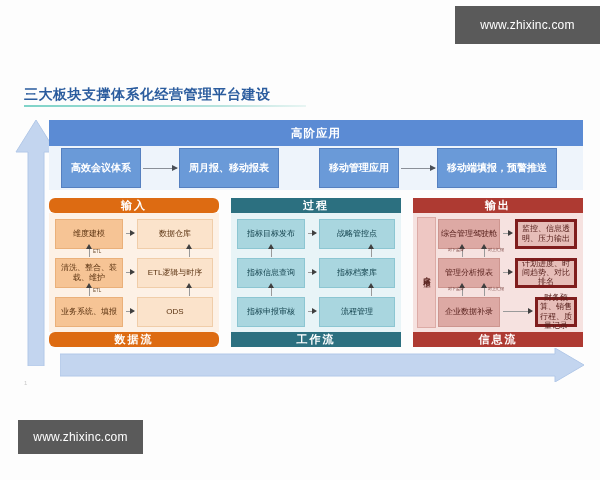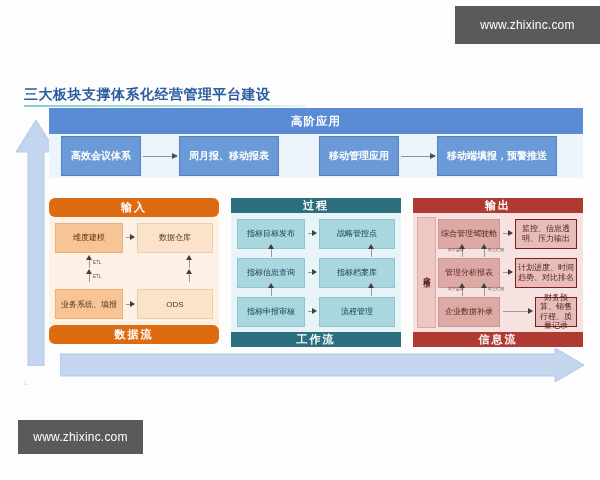--- a/index.html
+++ b/index.html
@@ -22,21 +22,21 @@
     background:linear-gradient(90deg,#7fd3c8 0%,#b8e3de 70%,#e8f5f3 100%);
   }
 
   
   .up-arrow{position:absolute;left:14px;top:118px;width:44px;height:248px;}
   
   .right-arrow{position:absolute;left:60px;top:348px;width:525px;height:34px;}
 
   
   .app-block{
-    position:absolute;left:49px;top:108px;width:534px;height:70px;
+    position:absolute;left:49px;top:120px;width:534px;height:70px;
     background:#eef4fb;
   }
   .app-head{
     height:26px;background:#5b8bd4;color:#ffffff;
     display:flex;align-items:center;justify-content:center;
     font-size:11.5px;font-weight:bold;letter-spacing:1px;
   }
   .app-row{
     height:44px;display:flex;align-items:center;padding:0 12px;
     box-sizing:border-box;
@@ -72,21 +72,21 @@
   .box-o{background:#f6c495;color:#5a3210;border:1px solid #eab07a;}
   .box-o2{background:#fbe3cb;color:#5a3210;border:1px solid #f0cda9;}
   
   .p-teal .p-head,.p-teal .p-foot{background:#2c7080;}
   .p-teal .p-body{background:#e8f4f7;}
   .box-t{background:#a9d6df;color:#12414c;border:1px solid #8cc6d2;}
   
   .p-red .p-head,.p-red .p-foot{background:#ae3a32;}
   .p-red .p-body{background:#f6e2e0;}
   .box-r{background:#dda9a4;color:#58211d;border:1px solid #cd958f;}
-  .box-r2{background:#e6bdb8;color:#58211d;border:1px solid #7f1d1d;}
+  .box-r2{background:#e6bdb8;color:#58211d;border:3px solid #7f1d1d;}
 
   .grid3{display:flex;flex-direction:column;justify-content:space-between;height:100%;}
   .row3{display:flex;align-items:center;height:31px;}
   .cell{
     font-size:8px;line-height:1.15;text-align:center;
     display:flex;align-items:center;justify-content:center;
     padding:2px 2px;box-sizing:border-box;height:30px;
   }
   .c-left{width:68px;}
   .c-right{width:76px;}
@@ -181,20 +181,25 @@
           <div class="row3">
             <div class="cell c-left box-o">维度建模</div>
             <div class="h-arrow"></div>
             <div class="cell c-right box-o2">数据仓库</div>
           </div>
           <div class="v-gap">
             <div class="v-arrow" style="left:34px;"></div>
             <div class="v-lab" style="left:38px;">ETL</div>
             <div class="v-arrow" style="left:134px;"></div>
           </div>
+          <div class="row3">
+            <div class="cell c-left box-o">清洗、整合、装载、维护</div>
+            <div class="h-arrow"></div>
+            <div class="cell c-right box-o2">ETL逻辑与时序</div>
+          </div>
           <div class="v-gap">
             <div class="v-arrow" style="left:34px;"></div>
             <div class="v-lab" style="left:38px;">ETL</div>
             <div class="v-arrow" style="left:134px;"></div>
           </div>
           <div class="row3">
             <div class="cell c-left box-o">业务系统、填报</div>
             <div class="h-arrow"></div>
             <div class="cell c-right box-o2">ODS</div>
           </div>

